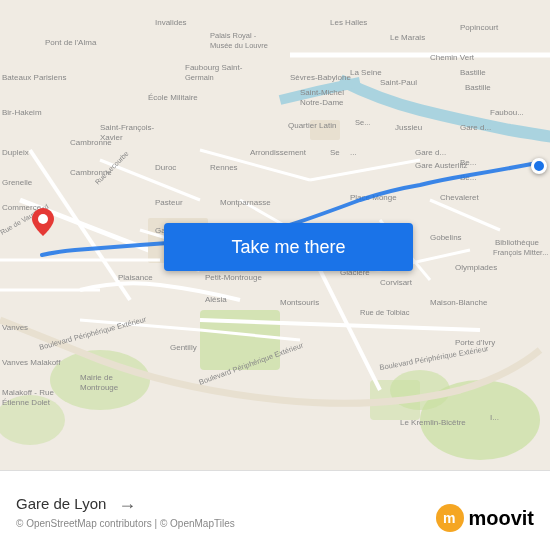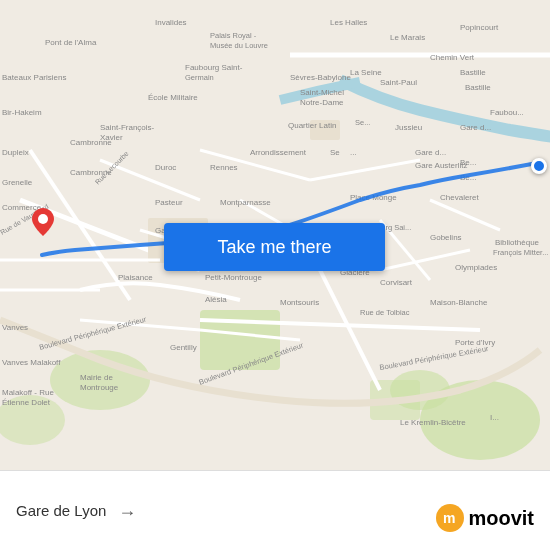--- a/index.html
+++ b/index.html
@@ -24,21 +24,21 @@
       position: absolute;
       top: 0; left: 0;
       width: 100%; height: 100%;
     }
 
     
     .take-me-there-btn {
       position: absolute;
       top: 223px;
       left: 164px;
-      width: 221px;
+      width: 249px;
       height: 48px;
       background: #1a73e8;
       color: white;
       border: none;
       border-radius: 4px;
       font-size: 18px;
       font-weight: 500;
       cursor: pointer;
       display: flex;
       align-items: center;
@@ -287,20 +287,21 @@
 
   <button class="take-me-there-btn">Take me there</button>
 
 </div>
 
 <div class="bottom-bar">
   <div class="route-info">
     <span class="route-from">Gare de Lyon</span>
     <span class="route-arrow">→</span>
   </div>
+  <div class="attribution">© OpenStreetMap contributors | © OpenMapTiles</div>
 
   <div class="moovit-logo">
     <div class="moovit-icon">
 
       <svg width="18" height="18" viewBox="0 0 18 18" xmlns="http://www.w3.org/2000/svg">
         <text x="2" y="14" font-size="14" font-weight="bold" fill="white" font-family="Arial">m</text>
       </svg>
     </div>
     <span class="moovit-text">moovit</span>
   </div>

